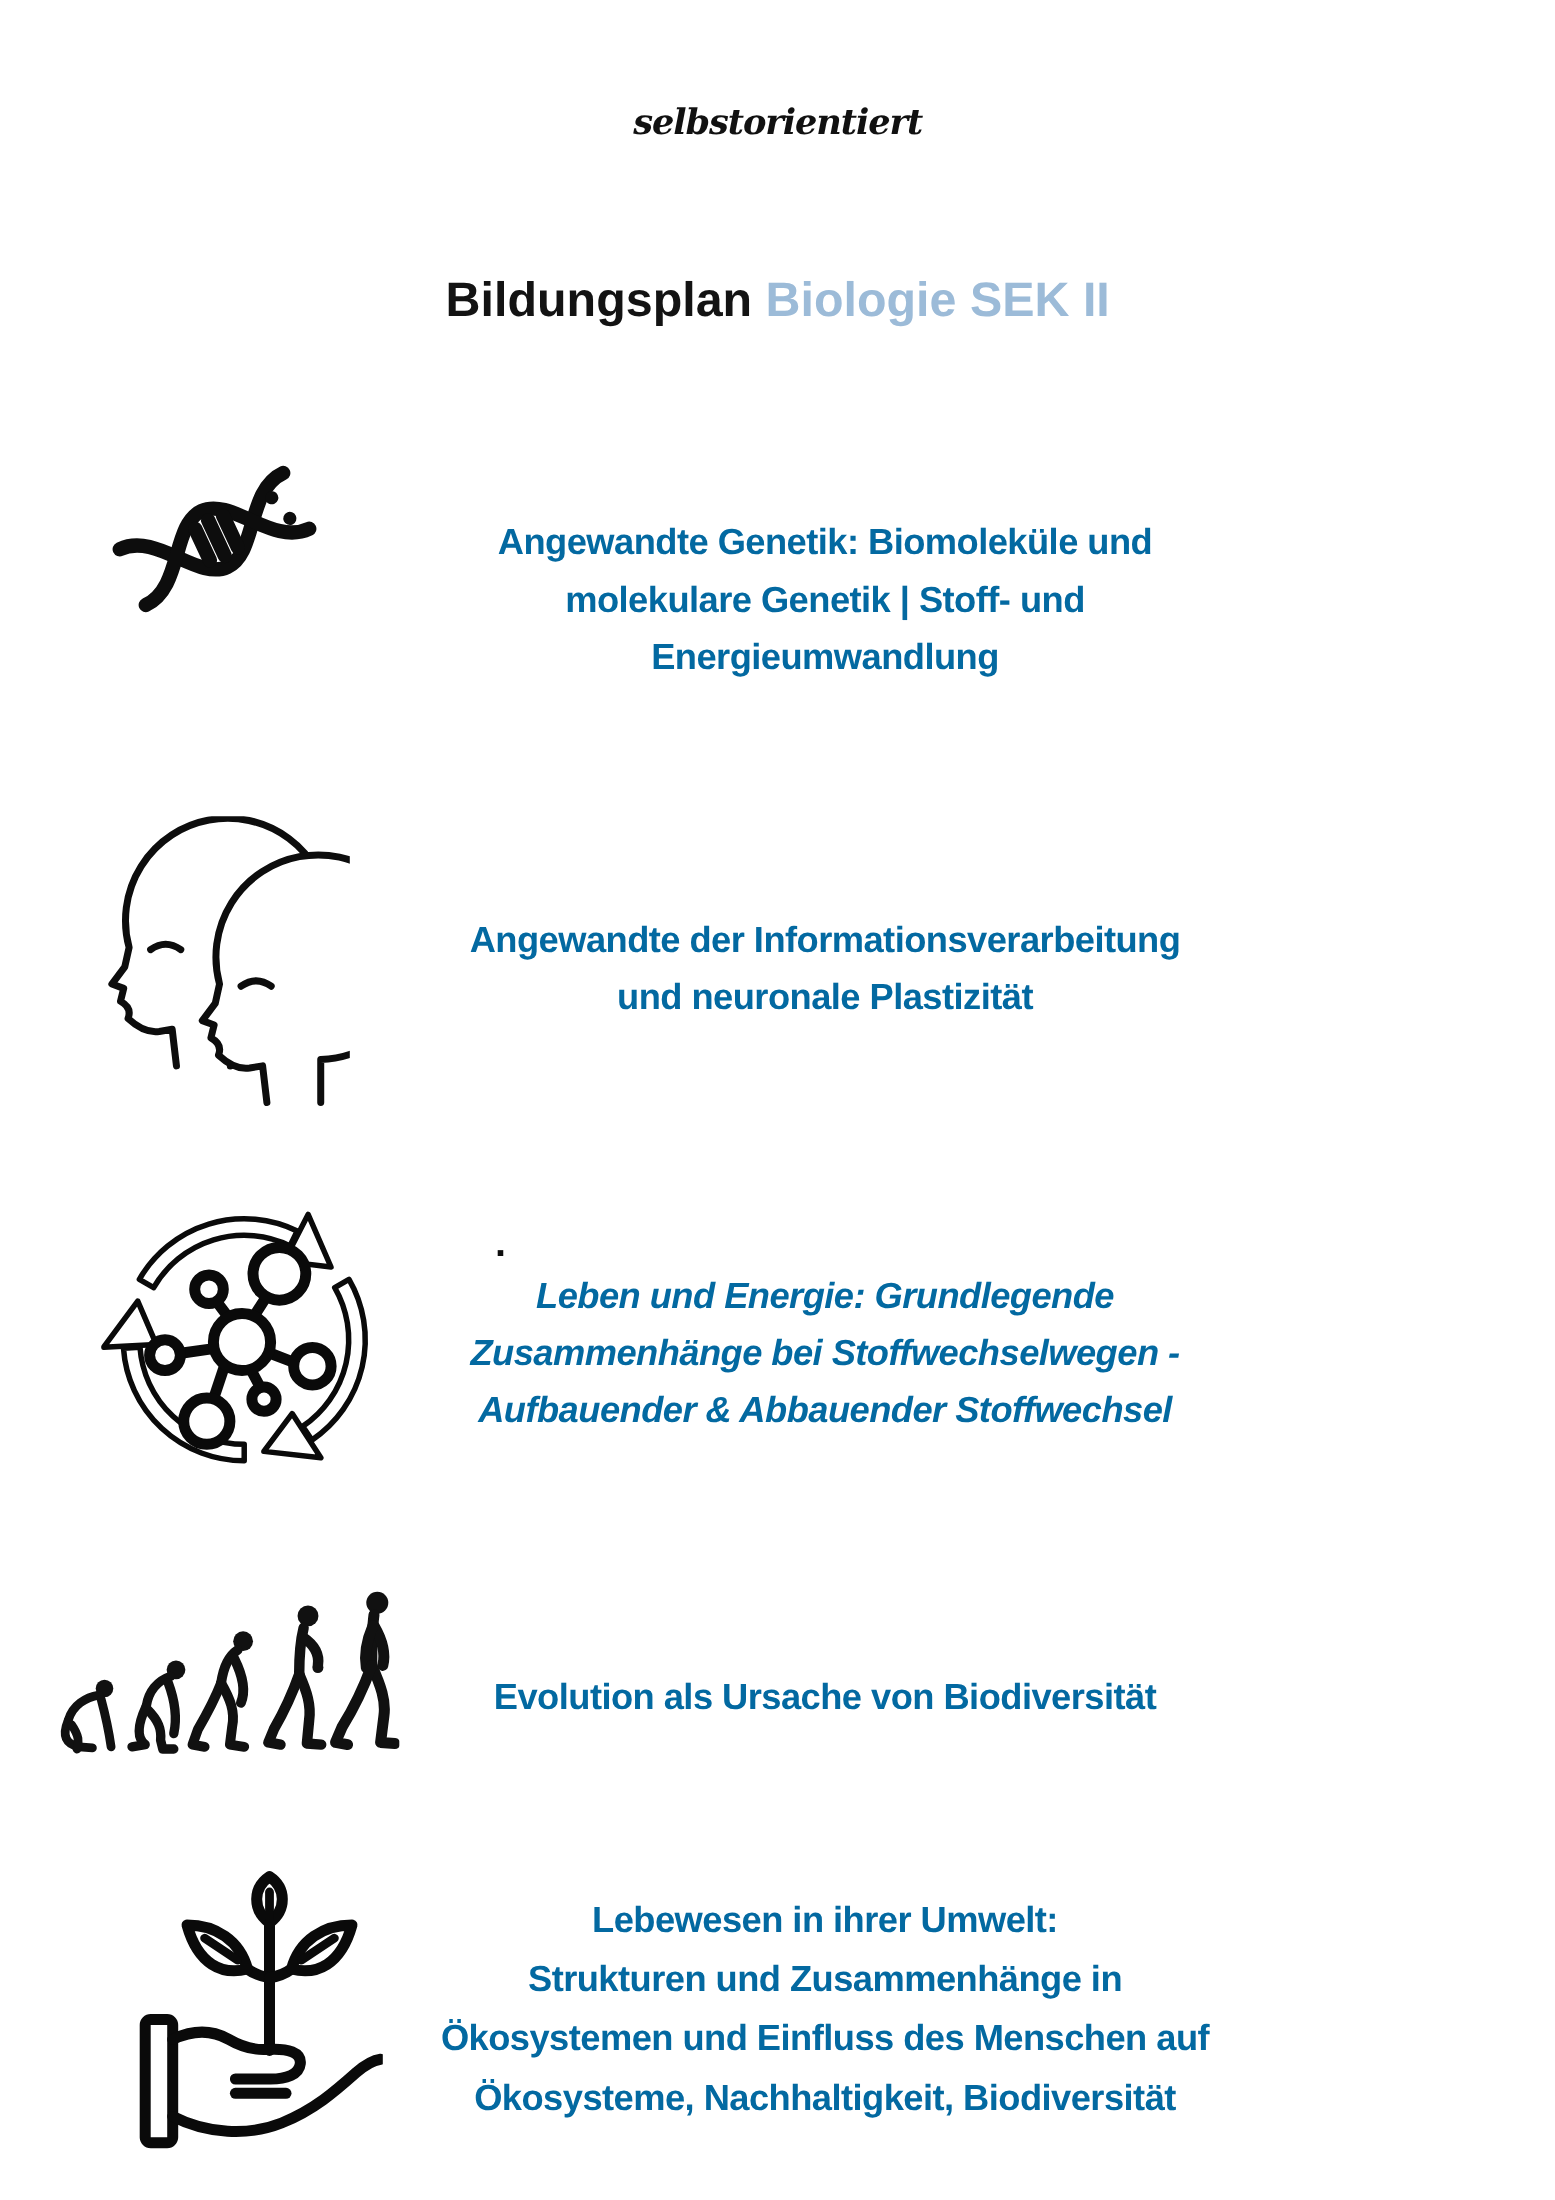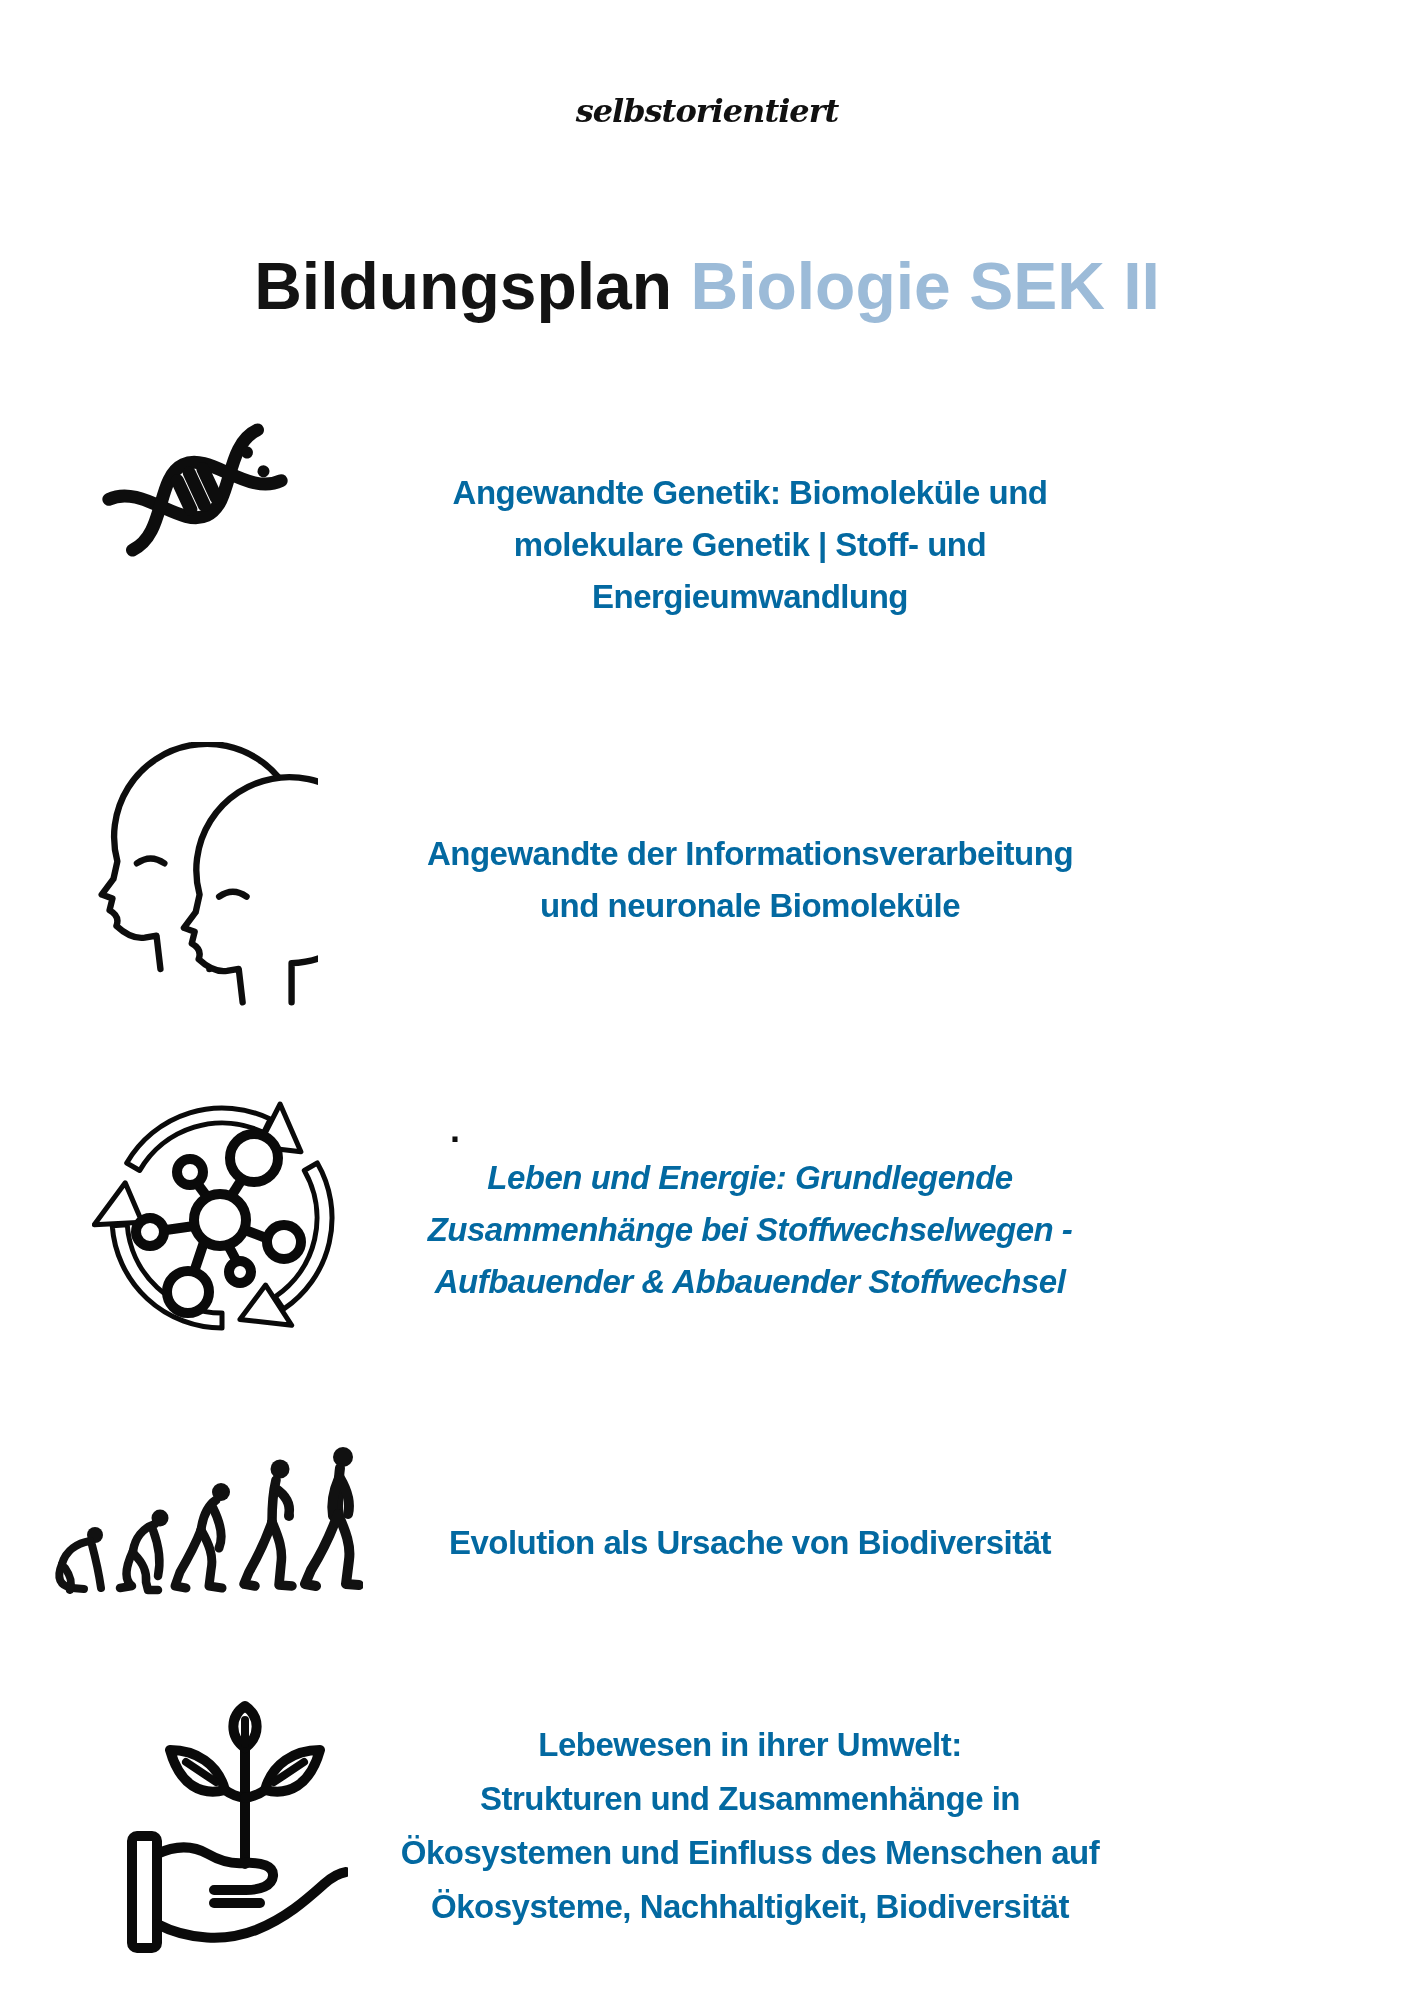--- a/index.html
+++ b/index.html
@@ -7,21 +7,21 @@
     width:1414px;height:2000px;position:relative;background:#ffffff;
     font-family:"Liberation Sans", sans-serif;overflow:hidden;
   }
   .logo{
     position:absolute;top:92px;left:0;width:1414px;text-align:center;
     font-family:"DejaVu Serif", serif;font-style:italic;font-weight:bold;
     font-size:32px;color:#111;letter-spacing:-1px;
   }
   .title{
     position:absolute;top:248px;left:0;width:1414px;text-align:center;
-    font-weight:bold;font-size:66px;letter-spacing:0;white-space:nowrap;
+    font-weight:bold;font-size:44px;letter-spacing:0;white-space:nowrap;
     color:#131313;
   }
   .title .blue{color:#9cbbd8;}
   .icon-box{position:absolute;}
   .icon-box svg{display:block;width:100%;height:100%;}
   .sec-text{
     position:absolute;left:390px;width:720px;text-align:center;
     font-weight:bold;color:#0369a1;font-size:33px;letter-spacing:-0.5px;
   }
   .sec-text .line{white-space:nowrap;line-height:52px;}
@@ -64,21 +64,21 @@
       <path d="M 50,122 Q 64,112 78,122"></path>
       <g transform="translate(84,34)">
         <path d="M 124,230 L 124,190 A 95 95 0 1 0 30,120 L 26,138 L 14,154 L 25,158 L 22,170 Q 33,176 29,186 Q 44,200 58,198 L 70,196 L 74,230" fill="#ffffff"></path>
         <path d="M 50,122 Q 64,112 78,122"></path>
       </g>
     </g>
   </svg>
 </div>
 <div class="sec-text" style="top:828px;">
   <div class="line">Angewandte der Informationsverarbeitung</div>
-  <div class="line">und neuronale Biomoleküle</div>
+  <div class="line">und neuronale Plastizität</div>
 </div>
 
 <div class="icon-box" style="left:92px;top:1080px;width:260px;height:260px;">
   <svg viewBox="0 0 260 260">
     <g fill="#ffffff" stroke="#0a0a0a" stroke-width="5" stroke-linejoin="round">
       <g>
         <path d="M 34.7,83 A 110 110 0 0 1 178.2,39.1 L 171.6,52.6 A 95 95 0 0 0 47.7,90.5 Z"></path>
         <path d="M 166.3,66.7 L 188.1,24 L 208.9,71.8 Z"></path>
       </g>
       <g transform="rotate(120 130 138)">

